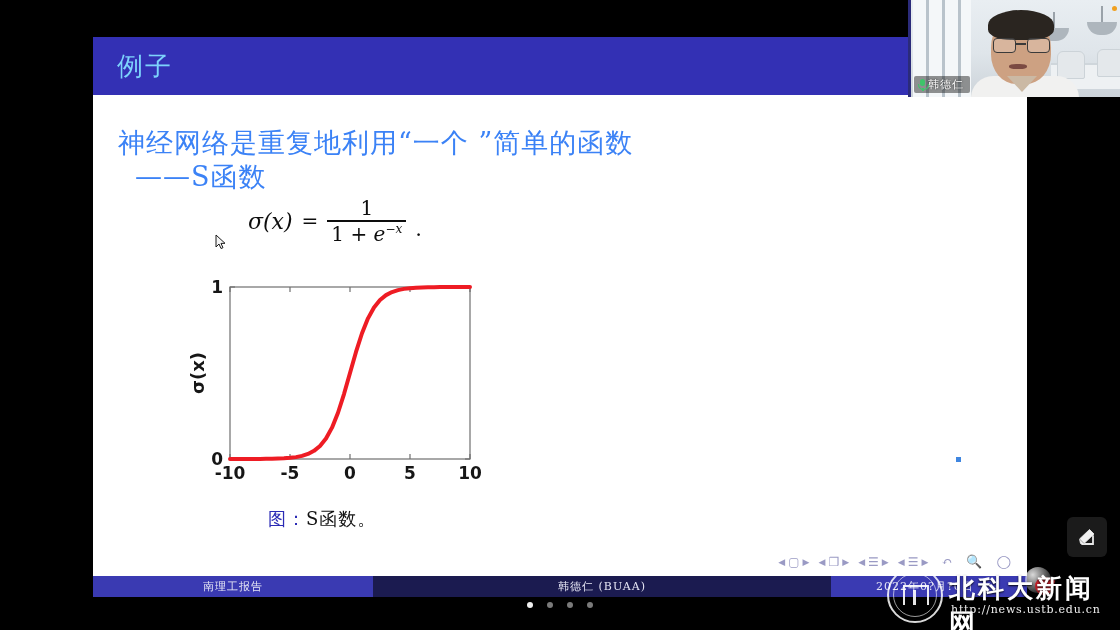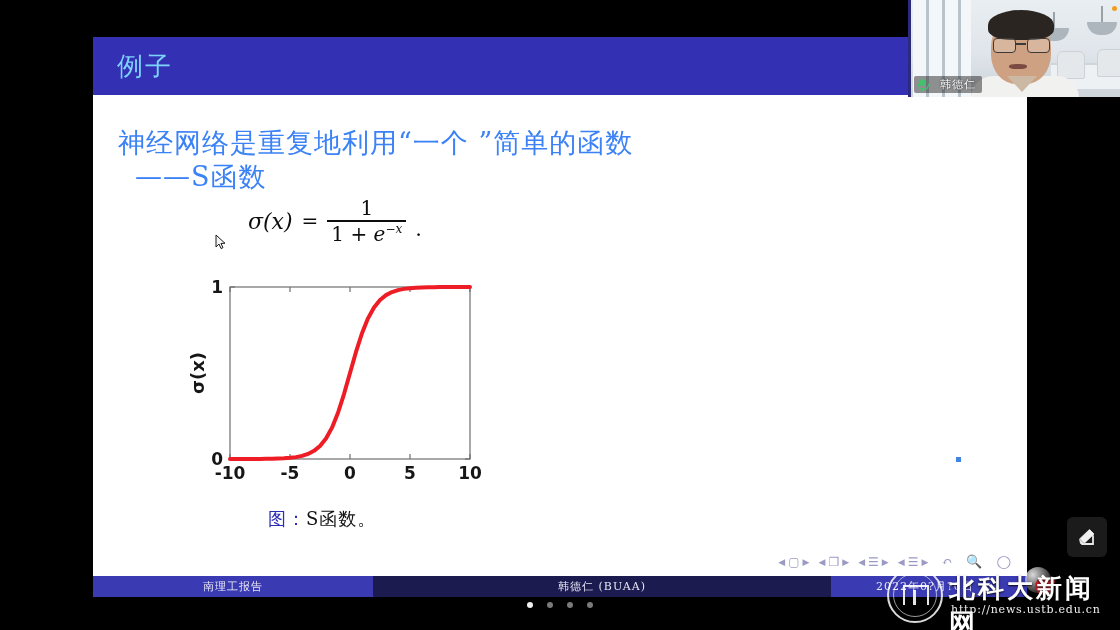--- a/index.html
+++ b/index.html
@@ -274,21 +274,21 @@
     width: 5px; height: 5px; border-radius: 50%;
     background: #f0a020;
   }
   #webcam-nameplate {
     position: absolute;
     left: 3px;
     bottom: 4px;
     height: 17px;
     display: flex;
     align-items: center;
-    gap: 12px;
+    gap: 0;
     padding: 0 6px 0 3px;
     background: rgba(30,30,30,0.48);
     border-radius: 2px;
   }
   #webcam-nameplate .mic {
     width: 11px; height: 12px;
     position: relative;
   }
   #webcam-nameplate .mic .cap {
     position:absolute; left:3px; top:0; width:5px; height:7px;

